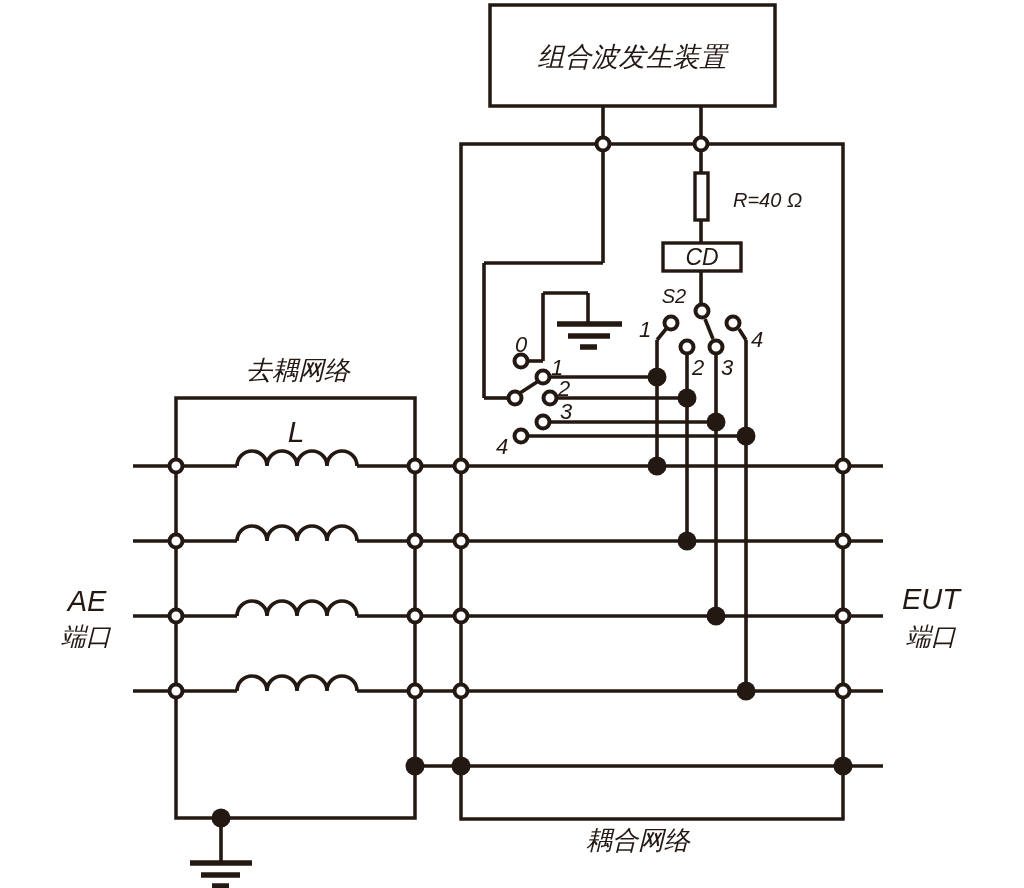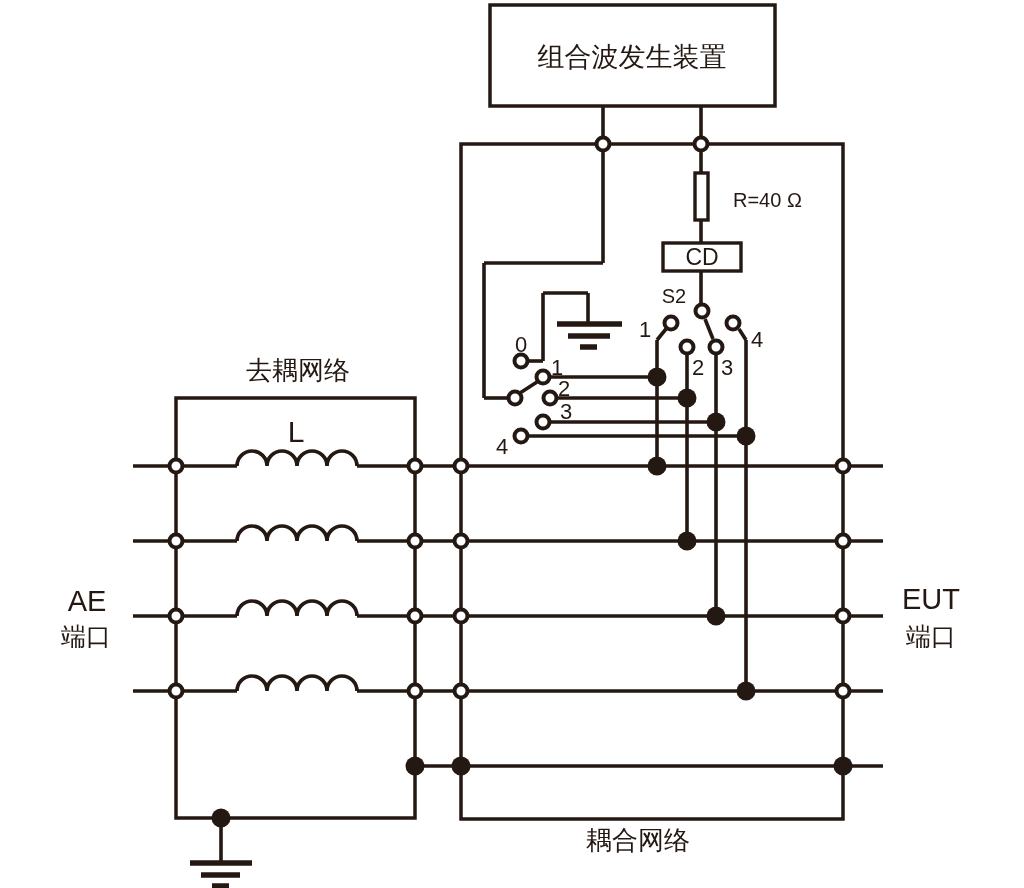--- a/index.html
+++ b/index.html
@@ -1,17 +1,17 @@
 <!DOCTYPE html>
 <html style="--ink: #241813; --background: #ffffff;"><head>
 <meta charset="utf-8">
 <style>
   :root { --ink:#241813; --background:#ffffff; }
   html,body { margin:0; padding:0; background:var(--background); }
-  .stage { width:1024px; height:888px; background:var(--background); position:relative; overflow:hidden; }
+  .stage { width:1024px; height:888px; background:var(--background); position:relative; overflow:hidden;font-style:italic; }
   svg { display:block; }
   .w    { stroke:var(--ink); stroke-width:3.6; fill:none; stroke-linecap:butt; }
   .box  { stroke:var(--ink); stroke-width:3.5; fill:none; }
   .comp { stroke:var(--ink); stroke-width:3.4; fill:#ffffff; }
   .coil { stroke:var(--ink); stroke-width:3.6; fill:none; }
   .t    { stroke:var(--ink); stroke-width:4; fill:#ffffff; }
   .dot  { fill:var(--ink); stroke:none; }
   .gnd  { stroke:var(--ink); stroke-width:5.5; fill:none; }
   .lbl  { fill:var(--ink); font-family:"Liberation Sans", sans-serif; }
   .mid  { text-anchor:middle; }

